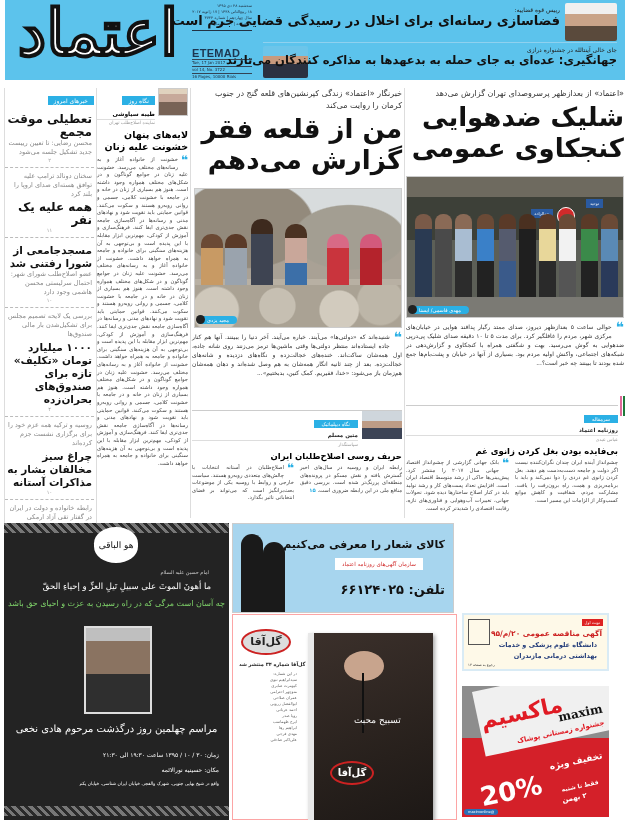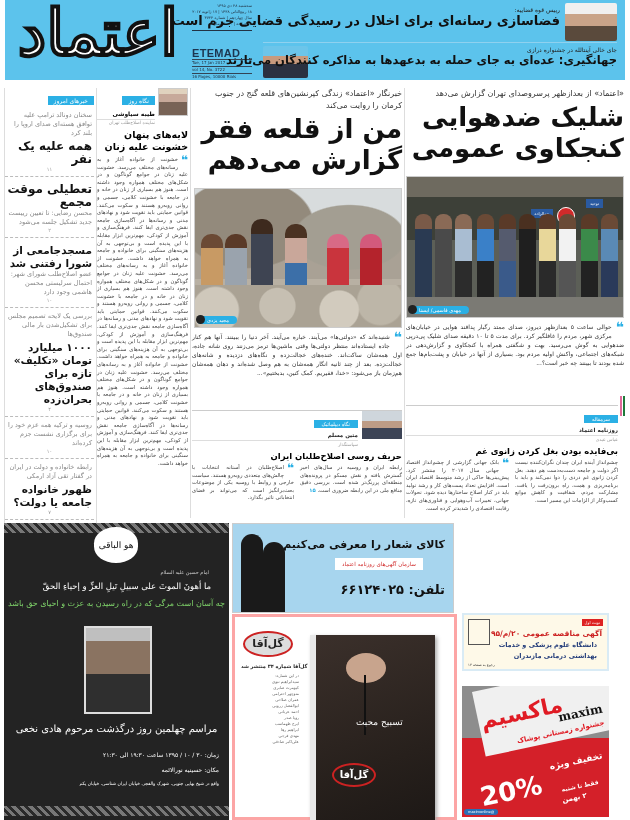--- a/index.html
+++ b/index.html
@@ -83,21 +83,21 @@
   .cond-line { position:absolute; left:0; right:0; text-align:center; color:#fff; font-family:"DejaVu Serif", serif; }
   .cond-photo { position:absolute; left:80px; top:103px; width:68px; height:88px; background: linear-gradient(#bfbfbf 0 15%, #8a7361 15% 55%, #2f2f2f 55%); border:2px solid #ddd; }
   .cond-info { position:absolute; right:10px; color:#fff; font-size:6px; text-align:right; }
 
   .ad-slogan { left: 232px; top: 523px; width: 222px; height: 90px; background:#a7d5ee; border:1px solid #ccc; }
   .silhouette { position:absolute; bottom:0; width:22px; height:78px; background:#1a1a1a; border-radius:11px 11px 0 0; }
   .slogan-title { position:absolute; right:8px; top:14px; font-size:11px; font-weight:bold; color:#111; }
   .slogan-box { position:absolute; right:30px; top:34px; width:88px; background:#fff; color:#d02a2a; font-size:5.5px; text-align:center; padding:2px; line-height:8px; }
   .slogan-phone { position:absolute; right:8px; top:58px; font-size:13px; font-weight:bold; color:#111; direction:rtl; }
 
-  .ad-magazine { left: 232px; top: 614px; width: 225px; height: 206px; border:3px solid #fca5a5; background:#fff; }
+  .ad-magazine { left: 232px; top: 614px; width: 225px; height: 206px; border:1px solid #fca5a5; background:#fff; }
   .mag-logo { position:absolute; left:8px; top:14px; width:50px; height:26px; border:2px solid #c22; border-radius:50%; font-size:11px; font-weight:bold; text-align:center; line-height:22px; color:#222; background:#ddd; }
   .mag-cap { position:absolute; left:6px; top:46px; font-size:5px; font-weight:bold; color:#222; }
   .mag-list { position:absolute; left:6px; top:56px; width:58px; font-size:4px; color:#666; line-height:6px; text-align:right; }
   .mag-book { position:absolute; left:75px; top:18px; width:125px; height:210px; background: linear-gradient(160deg, #3b302b 0%, #27201c 60%, #1a1614 100%); border-left:6px solid #e8e8e8; box-shadow: 2px 2px 4px #aaa; }
   .mag-hand { position:absolute; left:30px; top:18px; width:40px; height:30px; background:#c8a48d; border-radius:50%; }
   .mag-title-cover { position:absolute; left:40px; top:82px; font-size:9px; color:#fff; font-family:"DejaVu Serif", serif; }
   .mag-logo-cover { position:absolute; left:16px; top:128px; width:44px; height:24px; border:2px solid #c22; border-radius:50%; font-size:10px; font-weight:bold; text-align:center; line-height:20px; color:#fff; }
 
   .ad-tender { left: 462px; top: 613px; width: 147px; height: 58px; border:2px solid #d9ebf5; background:#fef9e8; }
   .tender-badge { position:absolute; right:4px; top:4px; background:#d22; color:#fff; font-size:4px; padding:1px 3px; }
@@ -147,41 +147,42 @@
   <div class="abs avatar-pic jahangiri"></div>
   <div class="tn2">
     <div class="tn-kicker">جای خالی آینتالله در جشنواره درازی</div>
     <div class="tn-title" style="font-size:11.5px;">جهانگیری: عده‌ای به جای حمله به بدعهدها به مذاکره کنندگان می‌تازند</div>
   </div>
 </div>
 
 <div class="abs col-left">
   <div style="text-align:right;"><span class="sec-tag">خبرهای امروز</span></div>
   <div class="side-item">
+    <div class="side-title big">تعطیلی موقت مجمع</div>
+    <div class="side-sub">محسن رضایی: تا تعیین رییست جدید تشکیل جلسه می‌شود</div>
+    <div class="pg">۲</div>
+  </div>
+  <div class="side-item">
     <div class="side-sub">سخنان دونالد ترامپ علیه توافق هسته‌ای صدای اروپا را بلند کرد</div>
     <div class="side-title big">همه علیه یک نفر</div>
     <div class="pg">۱۱</div>
   </div>
   <div class="side-item">
-    <div class="side-title big">تعطیلی موقت مجمع</div>
-    <div class="side-sub">محسن رضایی: تا تعیین رییست جدید تشکیل جلسه می‌شود</div>
-    <div class="pg">۲</div>
-  </div>
-  <div class="side-item">
     <div class="side-title">مسجدجامعی از شورا رفتنی شد</div>
     <div class="side-sub">عضو اصلاح‌طلب شورای شهر: احتمال سرلیستی محسن هاشمی وجود دارد</div>
     <div class="pg">۱۰</div>
   </div>
   <div class="side-item">
     <div class="side-sub">بررسی یک لایحه تصمیم مجلس برای تشکیل‌شدن بار مالی صندوق‌ها</div>
     <div class="side-title">۱۰۰۰ میلیارد تومان «تکلیف» تازه برای صندوق‌های بحران‌زده</div>
     <div class="pg">۴</div>
   </div>
   <div class="side-item">
     <div class="side-sub">روسیه و ترکیه همه عزم خود را برای برگزاری نشست جزم کرده‌اند</div>
+    <div class="side-title">چراغ سبز مخالفان بشار به مذاکرات آستانه</div>
     <div class="pg">۱۰</div>
   </div>
   <div class="side-item">
     <div class="side-sub">رابطه خانواده و دولت در ایران در گفتار تقی آزاد ارمکی</div>
     <div class="side-title">ظهور خانواده جامعه یا دولت؟</div>
     <div class="pg">۷</div>
   </div>
   <div class="side-item" style="border-bottom:0;">
     <div class="side-sub">سه‌مانه زندی نژاد از تغییر استراتژی در «کلاغ» می‌گوید</div>
     <div class="side-title">خط قرمزها را میلیمتری جابه‌جا می‌کنیم</div>

